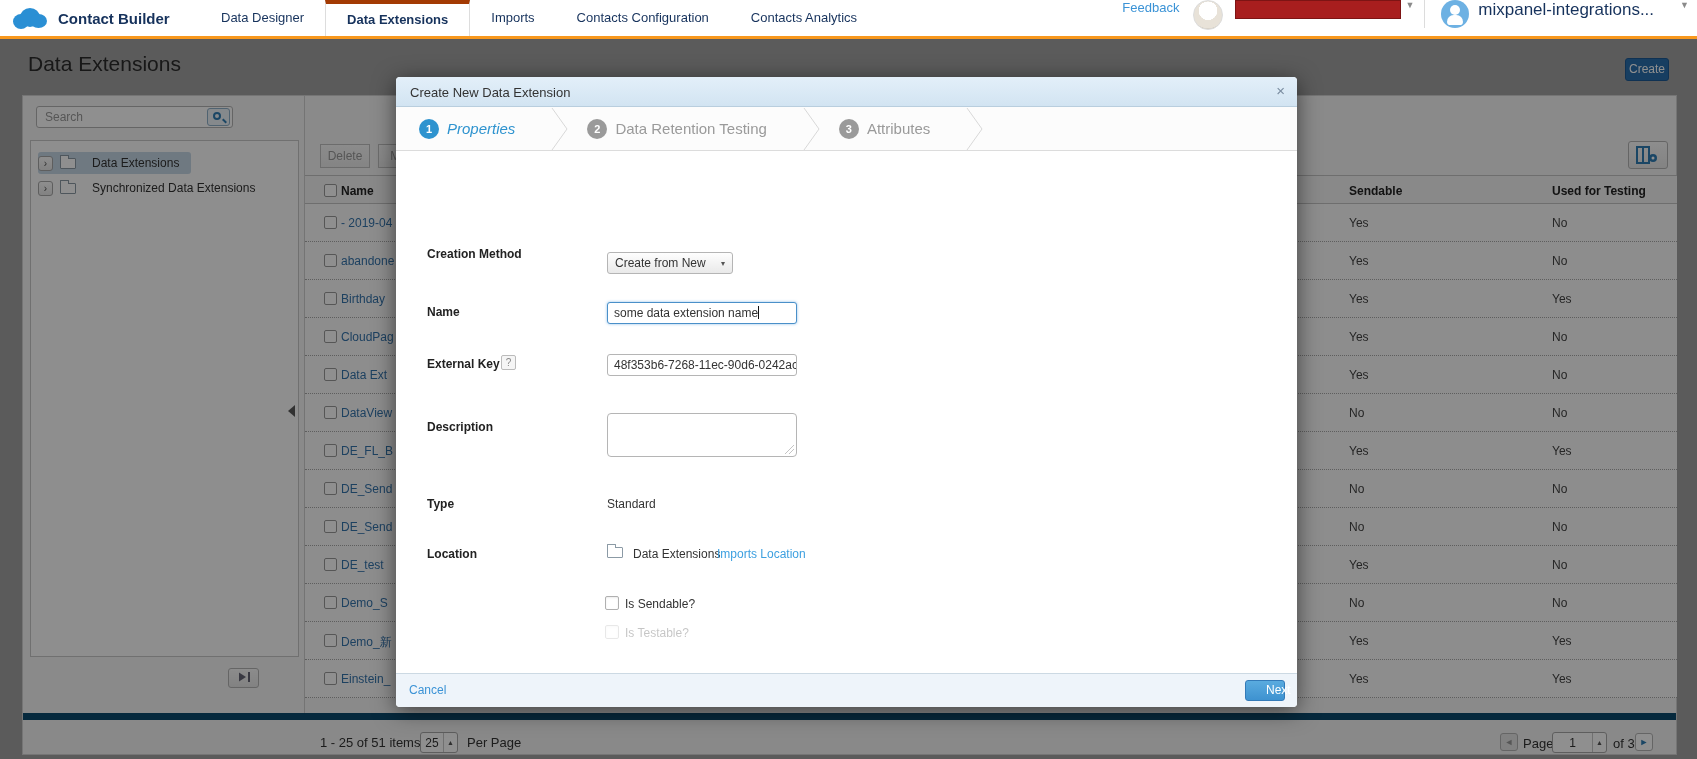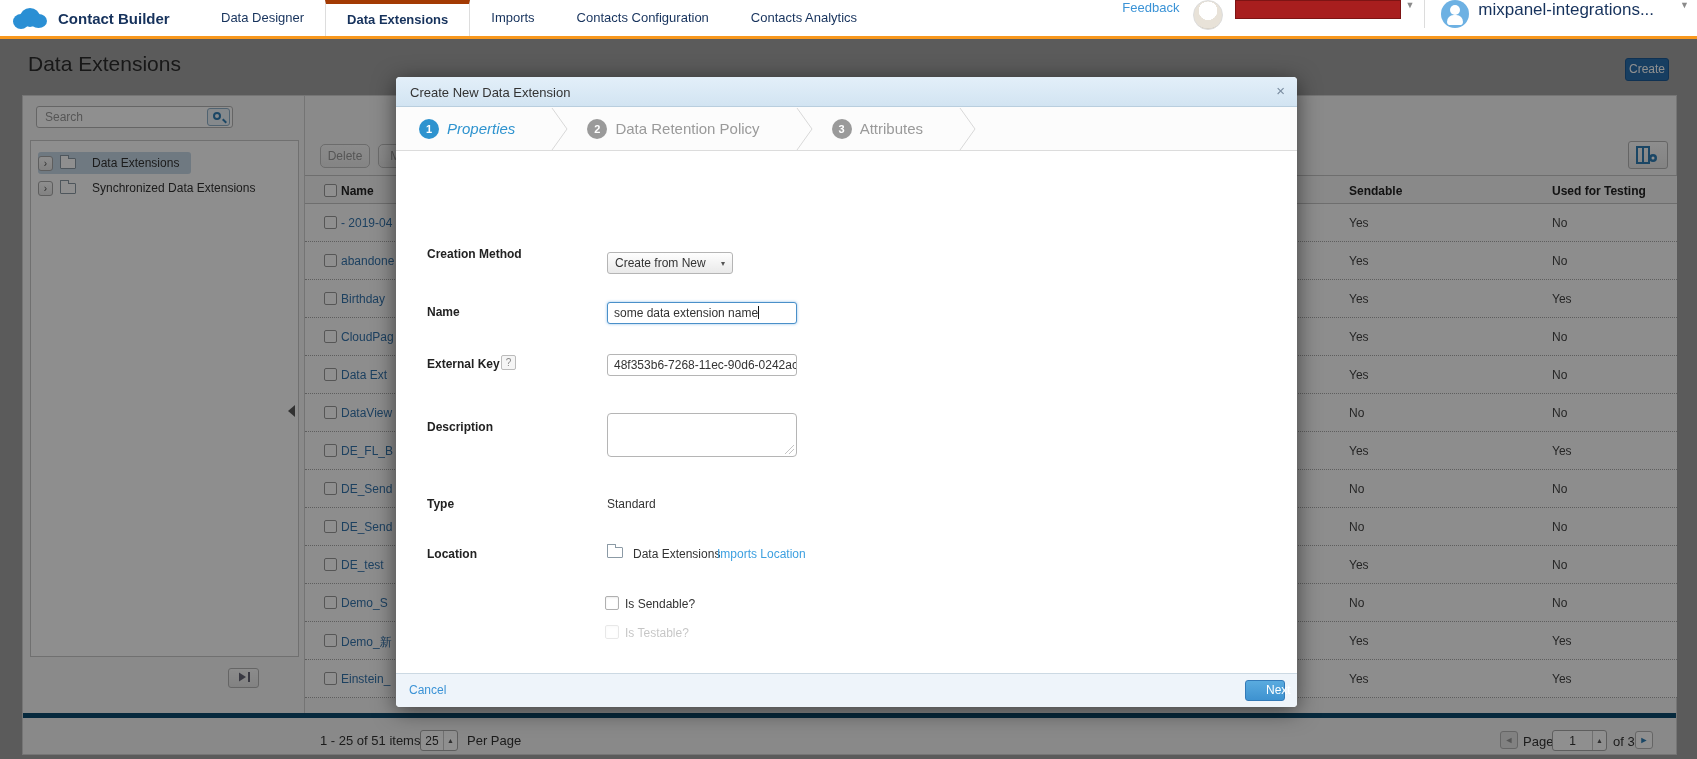--- a/index.html
+++ b/index.html
@@ -59,41 +59,41 @@
                    border:1px solid #8b9aa5; border-bottom:none; background:#fff; border-radius:1px 1px 0 0; }
   .tree-label { font-size:12px; color:#333; padding:3px 8px; border-radius:3px; cursor:pointer; }
   .tree-item.selected .tree-label { background:#c6d8e7; }
   .tree-item.selected { background:#c6d8e7; border-radius:3px; padding-right:4px; }
   .collapse-handle { position:absolute; left:288px; top:405px; width:0; height:0;
                      border-top:6px solid transparent; border-bottom:6px solid transparent; border-right:7px solid #5a5a5a; cursor:pointer; }
   .tree-footer-btn { position:absolute; left:228px; top:668px; width:31px; height:20px; border:1px solid #b5b5b5;
                      border-radius:3px; background:linear-gradient(#fafafa,#e7e7e7); cursor:pointer; text-align:center; }
 
   
-  .tb-btn { position:absolute; top:144px; height:24px; border:1px solid #c0c0c0; border-radius:5px;
+  .tb-btn { position:absolute; top:144px; height:24px; border:1px solid #c0c0c0; border-radius:0;
             background:linear-gradient(#f9f9f9,#ececec); color:#999; font-size:12px; text-align:center; line-height:22px; cursor:pointer; }
   .btn-delete { left:320px; width:50px; }
   .btn-move { left:378px; width:54px; }
   .cols-btn { position:absolute; left:1628px; top:141px; width:40px; height:28px; border:1px solid #b5b5b5;
               border-radius:3px; background:linear-gradient(#fcfcfc,#e9e9e9); cursor:pointer; }
   .thead { position:absolute; left:305px; top:175px; width:1372px; height:29px;
            border-top:1px solid #c4c4c4; border-bottom:1px solid #c4c4c4; background:#f4f4f4; }
   .cell-check { position:absolute; left:19px; top:8px; width:13px; height:13px; border:1px solid #9a9a9a;
                 border-radius:2px; background:#fff; cursor:pointer; }
   .cell-name { position:absolute; left:36px; top:8px; font-size:12px; }
   .cell-send { position:absolute; left:1044px; top:8px; font-size:12px; }
   .cell-test { position:absolute; left:1247px; top:8px; font-size:12px; }
   .thead span { font-weight:bold; color:#222; }
   .trow { position:absolute; left:305px; width:1372px; height:38px; border-bottom:1px dotted #a8a8a8; background:#fbfbfb; }
   .trow .cell-check { top:12px; }
   .trow .cell-name { top:12px; color:#3574ac; width:58px; overflow:hidden; white-space:nowrap; cursor:pointer; }
   .trow .cell-send, .trow .cell-test { top:12px; color:#444; }
 
   
-  .pagebar { position:absolute; left:23px; top:713px; width:1653px; height:41px; border-top:5px solid #0c4a6e; background:#f4f4f4; }
+  .pagebar { position:absolute; left:23px; top:713px; width:1653px; height:41px; border-top:7px solid #0c4a6e; background:#f4f4f4; }
   .items-text { position:absolute; left:297px; top:15px; font-size:13px; color:#333; }
   .mini-select { position:absolute; top:12px; height:21px; background:#fff; border:1px solid #a8a8a8; border-radius:3px;
                  font-size:12px; color:#333; display:flex; align-items:center; cursor:pointer; }
   .pp-select { left:397px; width:38px; }
   .pg-select { left:1529px; width:55px; }
   .mini-select .val { flex:1; text-align:center; }
   .mini-select .spin { width:14px; height:100%; border-left:1px solid #c8c8c8; font-size:7px; color:#555;
                        display:flex; align-items:center; justify-content:center; }
   .per-page { position:absolute; left:444px; top:15px; font-size:13px; color:#333; }
   .pg-label { position:absolute; left:1500px; top:16px; font-size:13px; color:#333; }
@@ -343,21 +343,21 @@
     <div class="steps">
         <div class="step active">
           <span class="step-num">1</span>
           <span class="step-label">Properties</span>
         </div>
         <svg width="18" height="42" class="step-chev">
           <polyline points="1,0 16,21 1,42" fill="none" stroke="#d8d8d8"></polyline>
         </svg>
         <div class="step">
           <span class="step-num">2</span>
-          <span class="step-label">Data Retention Policy</span>
+          <span class="step-label">Data Retention Testing</span>
         </div>
         <svg width="18" height="42" class="step-chev">
           <polyline points="1,0 16,21 1,42" fill="none" stroke="#d8d8d8"></polyline>
         </svg>
         <div class="step">
           <span class="step-num">3</span>
           <span class="step-label">Attributes</span>
         </div>
         <svg width="18" height="42" class="step-chev">
           <polyline points="1,0 16,21 1,42" fill="none" stroke="#d8d8d8"></polyline>

